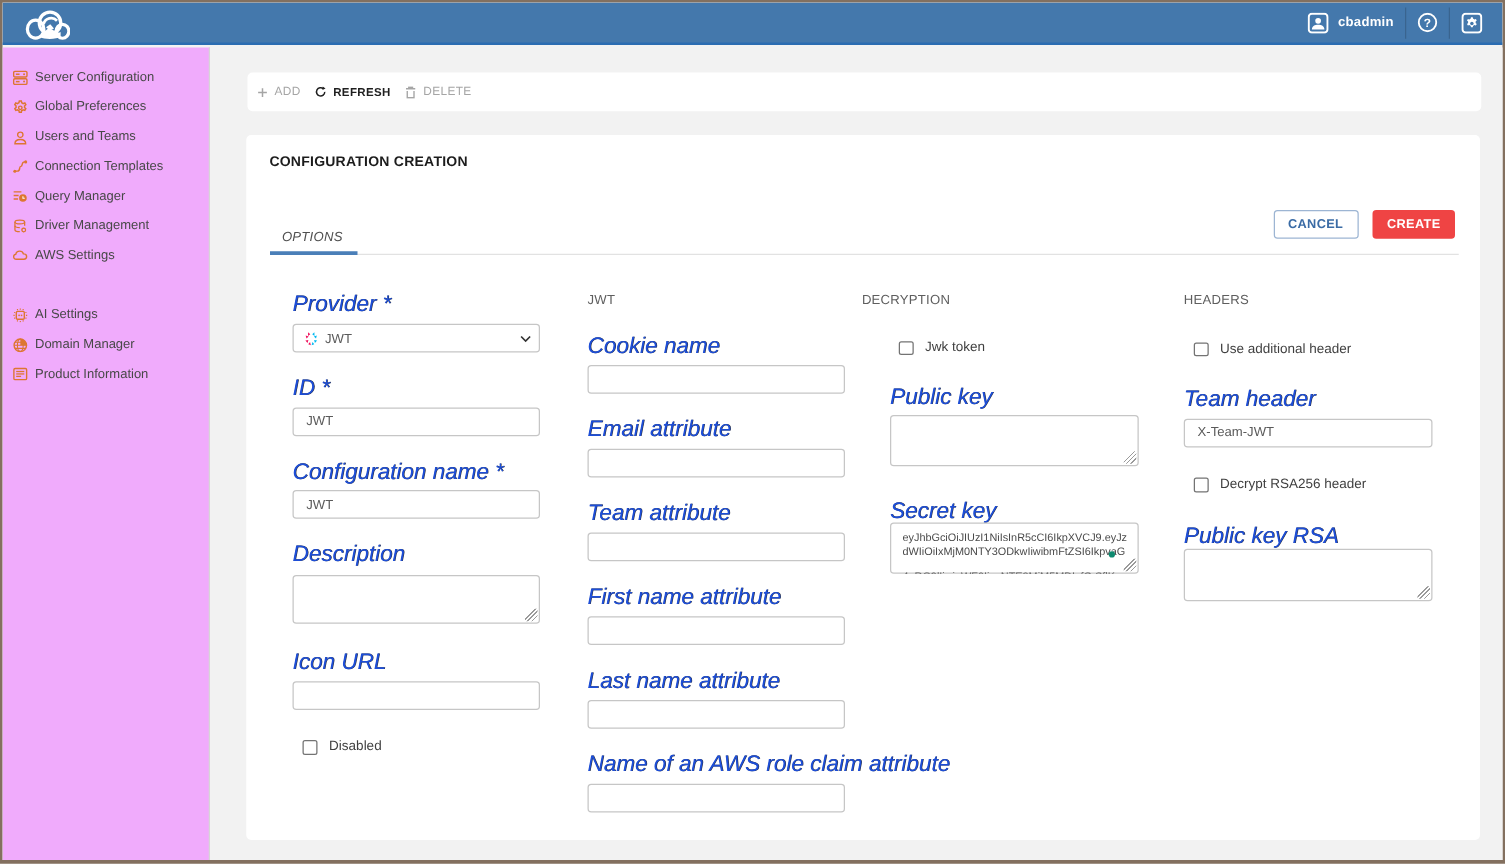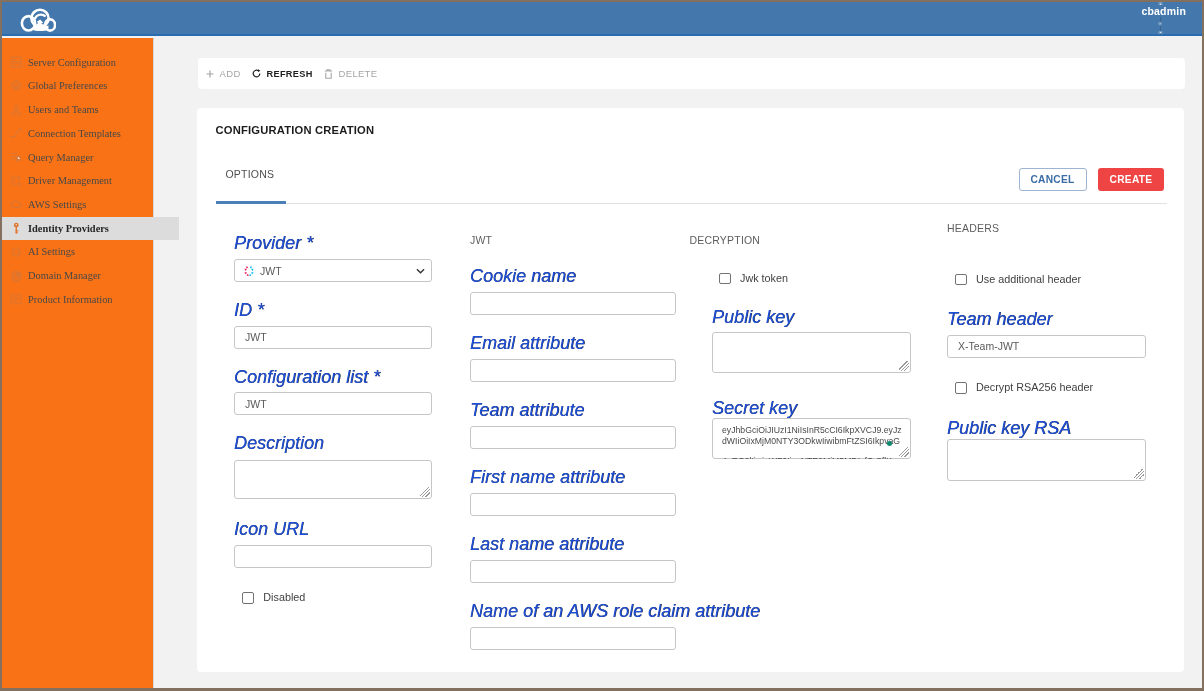--- a/index.html
+++ b/index.html
@@ -2,41 +2,41 @@
 <html><head>
 <meta charset="utf-8">
 <style>
 * { margin:0; padding:0; box-sizing:border-box; }
 html,body { width:1204px; height:691px; overflow:hidden; }
 body { font-family:"Liberation Sans", sans-serif; background:#83705f; }
 .frame { position:absolute; left:2px; top:2px; width:1200px; height:686px; background:#f2f2f2; overflow:hidden; }
 
 .hdr { position:absolute; left:0; top:0; width:100%; height:34px; background:#4478ac; border-bottom:2px solid #2b6cb1; }
 .logo { position:absolute; left:16px; top:4px; }
-.hright { position:absolute; right:16px; top:0; height:32px; display:flex; align-items:center;flex-direction:column; }
+.hright { position:absolute; right:16px; top:0; height:32px; display:flex; align-items:center; }
 .hright .sep { width:1px; height:25px; background:#39648f; margin:0 9px; }
 .cbad { color:#fff; font-size:10.5px; font-weight:700; margin-left:7px; letter-spacing:0.2px; }
 
-.side { position:absolute; left:0; top:36px; width:152px; height:650px; background:#f97316; border-right:1px solid #d6d6d6;font-family:Liberation Serif, serif; }
+.side { position:absolute; left:0; top:36px; width:166px; height:650px; background:#f0abfc; border-right:1px solid #d6d6d6; }
 .sitem { position:absolute; left:0; width:177px; height:23px; display:flex; align-items:center; color:#484848; font-size:10.4px; }
 .sitem svg { position:absolute; left:8px; top:50%; margin-top:-6px; }
 .sitem span { position:absolute; left:26px; }
 .sitem.sel { background:#dcdcdc; color:#262626; font-weight:700; }
 
 .main { position:absolute; left:178px; top:36px; width:1024px; height:650px; background:#f2f2f2; }
 .toolbar { position:absolute; left:17.6px; top:20px; width:987px; height:31px; background:#fff; border-radius:4px; display:flex; align-items:center; font-size:9.5px; letter-spacing:0.3px; }
 .tbtn { display:flex; align-items:center; margin-left:11px; color:#a5a5a5; }
 .tbtn svg { margin-right:6px; }
 .tbtn.en { color:#1f1f1f; font-weight:700; font-size:9.2px;text-align:center; }
 .panel { position:absolute; left:16.5px; top:70px; width:987px; height:564px; background:#fff; border-radius:4px; }
 .ptitle { position:absolute; left:19px; top:16px; font-size:11.2px; font-weight:700; letter-spacing:0.2px; color:#1c1c1c; }
 .inforow { position:absolute; left:21px; top:50px; height:16px; display:flex; align-items:center; }
 .infoic { width:16px; height:16px; border-radius:50%; background:#d5e3f4; display:flex; align-items:center; justify-content:center; }
 .infotx { margin-left:7px; font-size:9.9px; color:#3e6cb2; }
-.tabtx { position:absolute; left:29px; top:60px; font-size:10.5px; color:#4f4f4f; letter-spacing:0.2px; }
+.tabtx { position:absolute; left:29px; top:76px; font-size:10.5px; color:#4f4f4f; letter-spacing:0.2px;font-style:italic; }
 .tabline { position:absolute; left:19px; top:93px; width:70px; height:3px; background:#4a7fb8; }
 .divline { position:absolute; left:19px; top:95px; width:951px; height:1px; background:#e2e2e2; }
 .btn { position:absolute; top:59.5px; height:23px; border-radius:3px; font-size:10.2px; font-weight:700; letter-spacing:0.3px; display:flex; align-items:center; justify-content:center; }
 .btn.cancel { left:822px; width:68px; color:#3a6ba5; border:1px solid #9db5d3; background:#fff; }
 .btn.create { left:901.5px; width:66px; color:#fff; background:#ef4444; }
 
 .lbl { position:absolute; font-size:18px; color:#1d4ed8; text-shadow:0.35px 0 0 #2e2e2e;font-style:italic; }
 .ghdr { position:absolute; font-size:10.5px; color:#5e5e5e; letter-spacing:0.2px; }
 .inp { position:absolute; height:23px; border:1px solid #c6c6c6; border-radius:3px; background:#fff; font-size:10.5px; color:#5a5a5a; display:flex; align-items:center; padding-left:10px; }
 .ta { position:absolute; border:1px solid #c6c6c6; border-radius:3px; background:#fff; }
@@ -132,30 +132,20 @@
           <path d="M9.7 7.5 L10.2 8.6 H9.2 Z M9.7 11.9 L9.2 10.8 H10.2 Z M7.5 9.7 L8.6 9.2 V10.2 Z M11.9 9.7 L10.8 10.2 V9.2 Z" fill="#dd7631"></path>
         </svg>
         <span>Driver Management</span>
       </div>
       <div class="sitem" style="top:154.9px">
         <svg width="12.5" height="12.5" viewBox="0 0 13.5 13.5">
           <path d="M3.3 10.1 C1.8 10.1 1 9.1 1 7.9 C1 6.8 1.8 5.9 2.9 5.8 C3.1 4.2 4.4 3.1 6.2 3.1 C7.7 3.1 9 4 9.4 5.5 C10.9 5.5 12.2 6.4 12.2 7.8 C12.2 9 11.2 10.1 9.8 10.1 Z" fill="none" stroke="#dd7631" stroke-width="1.2"></path>
         </svg>
         <span>AWS Settings</span>
       </div>
-      <div class="sitem sel" style="top:178.6px">
-        <svg width="12.5" height="12.5" viewBox="0 0 13.5 13.5">
-          <circle cx="6.75" cy="3.4" r="2.5" fill="#dd7631"></circle>
-          <circle cx="6.75" cy="3.1" r="0.8" fill="#fff"></circle>
-          <rect x="6" y="5.5" width="1.5" height="6.8" fill="#dd7631"></rect>
-          <rect x="6" y="8.8" width="2.9" height="1.3" fill="#dd7631"></rect>
-          <rect x="6" y="10.9" width="2.3" height="1.3" fill="#dd7631"></rect>
-        </svg>
-        <span>Identity Providers</span>
-      </div>
       <div class="sitem" style="top:202.3px">
         <svg width="12.5" height="12.5" viewBox="0 0 13.5 13.5">
           <rect x="3.3" y="3.3" width="6.9" height="6.9" rx="1.1" fill="none" stroke="#dd7631" stroke-width="1.2"></rect>
           <circle cx="5.7" cy="6.75" r="0.75" fill="#dd7631"></circle>
           <circle cx="7.8" cy="6.75" r="0.75" fill="#dd7631"></circle>
           <path d="M6.75 0.8 V1.9 M6.75 11.6 V12.7 M0.8 6.75 H1.9 M11.6 6.75 H12.7 M4.3 1.4 V2.4 M9.2 1.4 V2.4 M4.3 11.1 V12.1 M9.2 11.1 V12.1 M1.4 4.3 H2.4 M1.4 9.2 H2.4 M11.1 4.3 H12.1 M11.1 9.2 H12.1" stroke="#dd7631" stroke-width="1"></path>
         </svg>
         <span>AI Settings</span>
       </div>
       <div class="sitem" style="top:226.0px">
@@ -200,21 +190,21 @@
       <div id="form">
           <div class="lbl" style="left:37.5px;top:124.7px">Provider *</div>
           <div class="inp" style="left:37.5px;top:151px;width:198px;padding-left:8px"><svg width="12" height="12" viewBox="0 0 11 11" style="margin-right:5px">
               <path d="M3.2 0.8 L4.8 2.2 L3.1 3.4 Z M1.4 3.2 L3.6 3.9 L2 5.4 Z M1.2 6.8 L3.4 6.5 L2.8 8.6 Z M3.3 9.6 L4.6 7.9 L5.2 10.2 Z" fill="#f0145f"></path>
               <path d="M7.8 0.8 L6.2 2.2 L7.9 3.4 Z M9.6 3.2 L7.4 3.9 L9 5.4 Z M9.8 6.8 L7.6 6.5 L8.2 8.6 Z M7.7 9.6 L6.4 7.9 L5.8 10.2 Z" fill="#00b9f1"></path>
             </svg>JWT<svg width="9" height="6" viewBox="0 0 10 6" style="position:absolute;right:6.5px">
               <path d="M1 1 L5 5 L9 1" fill="none" stroke="#333" stroke-width="1.5"></path>
             </svg></div>
           <div class="lbl" style="left:37.5px;top:191.8px">ID *</div>
           <div class="inp" style="left:37.5px;top:217.8px;width:198px">JWT</div>
-          <div class="lbl" style="left:37.5px;top:259.2px">Configuration list *</div>
+          <div class="lbl" style="left:37.5px;top:259.2px">Configuration name *</div>
           <div class="inp" style="left:37.5px;top:284.2px;width:198px">JWT</div>
           <div class="lbl" style="left:37.5px;top:325.3px">Description</div>
           <div class="ta" style="left:37.5px;top:351.9px;width:198px;height:39px">
             <div class="rsz"></div>
           </div>
           <div class="lbl" style="left:37.5px;top:411.4px">Icon URL</div>
           <div class="inp" style="left:37.5px;top:436.6px;width:198px"></div>
           <div class="cb" style="left:45.8px;top:484.1px"></div>
           <div class="cblbl" style="left:66.8px;top:483.1px">Disabled</div>
           <div class="ghdr" style="left:273.5px;top:126px">JWT</div>
@@ -238,21 +228,21 @@
             <div class="rsz"></div>
           </div>
           <div class="lbl" style="left:515.5px;top:289.5px">Secret key</div>
           <div class="ta" style="left:515.5px;top:309.8px;width:199px;height:41px">
             <div style="position:absolute;left:9px;top:6.5px;width:185px;height:22px;overflow:hidden;font-size:8.7px;line-height:11.1px;color:#4a4a4a;white-space:pre;">eyJhbGciOiJIUzI1NiIsInR5cCI6IkpXVCJ9.eyJz
 dWIiOiIxMjM0NTY3ODkwIiwibmFtZSI6IkpvaG</div>
             <div style="position:absolute;left:9px;top:37.5px;width:185px;height:3px;overflow:hidden;font-size:8.7px;line-height:11.1px;color:#4a4a4a;white-space:pre;">4gRG9lIiwiaWF0IjoxNTE2MjM5MDIyfQ.SflKxw</div>
             <div class="rsz"></div>
           </div>
           <div style="position:absolute;left:690.5px;top:332.5px;width:5px;height:5px;border-radius:50%;background:#0e8a70"></div>
-          <div class="ghdr" style="left:750.5px;top:114px">HEADERS</div>
+          <div class="ghdr" style="left:750.5px;top:126px">HEADERS</div>
           <div class="cb" style="left:758.5px;top:165.5px"></div>
           <div class="cblbl" style="left:779.5px;top:164.5px">Use additional header</div>
           <div class="lbl" style="left:750.5px;top:200.5px">Team header</div>
           <div class="inp" style="left:750.5px;top:226.8px;width:199px">X-Team-JWT</div>
           <div class="cb" style="left:758.5px;top:274px"></div>
           <div class="cblbl" style="left:779.5px;top:273px">Decrypt RSA256 header</div>
           <div class="lbl" style="left:750.5px;top:309.5px">Public key RSA</div>
           <div class="ta" style="left:750.5px;top:331.3px;width:199px;height:41.5px">
             <div class="rsz"></div>
           </div>

